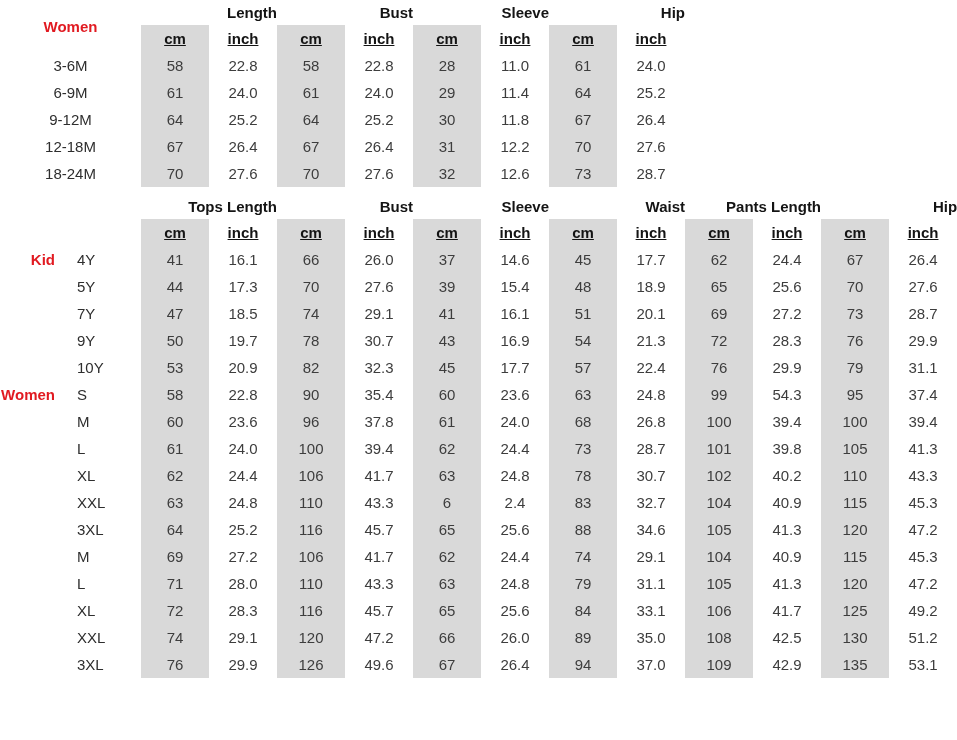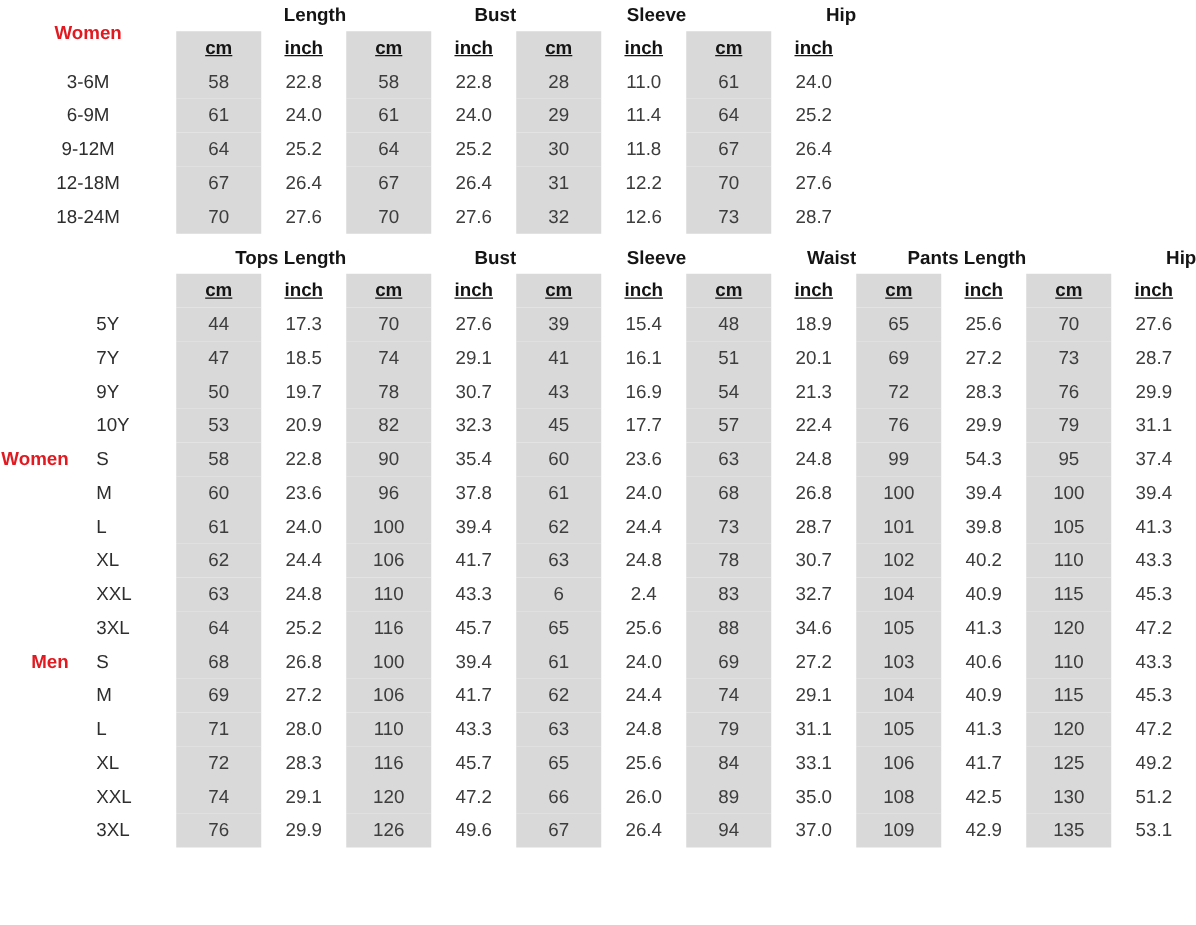--- a/index.html
+++ b/index.html
@@ -162,20 +162,36 @@
           <th class="uh cm">cm</th>
           <th class="uh inch">inch</th>
           <th class="uh cm">cm</th>
           <th class="uh inch">inch</th>
           <th class="uh cm">cm</th>
           <th class="uh inch">inch</th>
         </tr>
     </thead>
     <tbody>
 
+    <tr>
+          <td class="sec">Kid</td>
+          <td class="sz">4Y</td>
+          <td class="val cm">41</td>
+          <td class="val inch">16.1</td>
+          <td class="val cm">66</td>
+          <td class="val inch">26.0</td>
+          <td class="val cm">37</td>
+          <td class="val inch">14.6</td>
+          <td class="val cm">45</td>
+          <td class="val inch">17.7</td>
+          <td class="val cm">62</td>
+          <td class="val inch">24.4</td>
+          <td class="val cm">67</td>
+          <td class="val inch">26.4</td>
+        </tr>
         <tr>
           <td class="sec"></td>
           <td class="sz">5Y</td>
           <td class="val cm">44</td>
           <td class="val inch">17.3</td>
           <td class="val cm">70</td>
           <td class="val inch">27.6</td>
           <td class="val cm">39</td>
           <td class="val inch">15.4</td>
           <td class="val cm">48</td>
@@ -323,36 +339,20 @@
           <td class="val cm">65</td>
           <td class="val inch">25.6</td>
           <td class="val cm">88</td>
           <td class="val inch">34.6</td>
           <td class="val cm">105</td>
           <td class="val inch">41.3</td>
           <td class="val cm">120</td>
           <td class="val inch">47.2</td>
         </tr>
         <tr>
-          <td class="sec">Men</td>
-          <td class="sz">S</td>
-          <td class="val cm">68</td>
-          <td class="val inch">26.8</td>
-          <td class="val cm">100</td>
-          <td class="val inch">39.4</td>
-          <td class="val cm">61</td>
-          <td class="val inch">24.0</td>
-          <td class="val cm">69</td>
-          <td class="val inch">27.2</td>
-          <td class="val cm">103</td>
-          <td class="val inch">40.6</td>
-          <td class="val cm">110</td>
-          <td class="val inch">43.3</td>
-        </tr>
-        <tr>
           <td class="sec"></td>
           <td class="sz">M</td>
           <td class="val cm">69</td>
           <td class="val inch">27.2</td>
           <td class="val cm">106</td>
           <td class="val inch">41.7</td>
           <td class="val cm">62</td>
           <td class="val inch">24.4</td>
           <td class="val cm">74</td>
           <td class="val inch">29.1</td>

